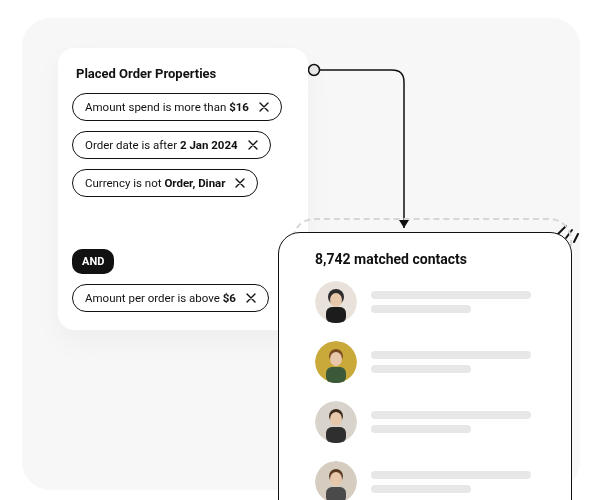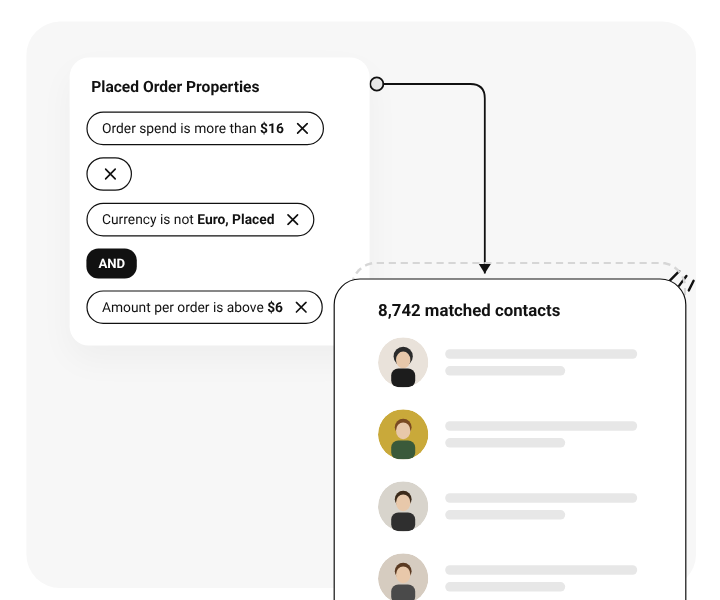--- a/index.html
+++ b/index.html
@@ -60,20 +60,21 @@
   }
   .chip-x svg { display: block; }
   .and-pill {
     background: #111;
     color: #fff;
     border-radius: 10px;
     font-size: 11px;
     font-weight: 700;
     padding: 6px 10px;
     display: inline-block;
+    margin-top: 42px;
   }
 
   
   .dash-ph {
     position: absolute;
     left: 292px;
     top: 218px;
     width: 280px;
     height: 260px;
     border: 2px dashed #d6d6d6;
@@ -148,38 +149,39 @@
     <line x1="14" y1="34" x2="20" y2="26"></line>
     <line x1="22" y1="38" x2="26" y2="30"></line>
   </g>
 </svg>
 
 <div class="filter-card">
   <div class="filter-title">Placed Order Properties</div>
   <div class="chip-col">
 
     <div class="chip">
-      <span><span>Order spend is more than </span><span class="bold">$16</span></span>
-      <span class="chip-x">
-        <svg width="10" height="10" viewBox="0 0 10 10">
-            <path d="M1 1 L9 9 M9 1 L1 9" stroke="#111" stroke-width="1.4" stroke-linecap="round"></path>
-          </svg>
-      </span>
-    </div>
-
-    <div class="chip">
-      <span class="chip-x">
-        <svg width="10" height="10" viewBox="0 0 10 10">
-            <path d="M1 1 L9 9 M9 1 L1 9" stroke="#111" stroke-width="1.4" stroke-linecap="round"></path>
-          </svg>
-      </span>
-    </div>
-
-    <div class="chip">
-      <span><span>Currency is not </span><span class="bold">Euro, Placed</span></span>
+      <span><span>Amount spend is more than </span><span class="bold">$16</span></span>
+      <span class="chip-x">
+        <svg width="10" height="10" viewBox="0 0 10 10">
+            <path d="M1 1 L9 9 M9 1 L1 9" stroke="#111" stroke-width="1.4" stroke-linecap="round"></path>
+          </svg>
+      </span>
+    </div>
+
+    <div class="chip">
+      <span><span>Order date is after </span><span class="bold">2 Jan 2024</span></span>
+      <span class="chip-x">
+        <svg width="10" height="10" viewBox="0 0 10 10">
+            <path d="M1 1 L9 9 M9 1 L1 9" stroke="#111" stroke-width="1.4" stroke-linecap="round"></path>
+          </svg>
+      </span>
+    </div>
+
+    <div class="chip">
+      <span><span>Currency is not </span><span class="bold">Order, Dinar</span></span>
       <span class="chip-x">
         <svg width="10" height="10" viewBox="0 0 10 10">
             <path d="M1 1 L9 9 M9 1 L1 9" stroke="#111" stroke-width="1.4" stroke-linecap="round"></path>
           </svg>
       </span>
     </div>
 
     <div class="and-pill">AND</div>
 
 

